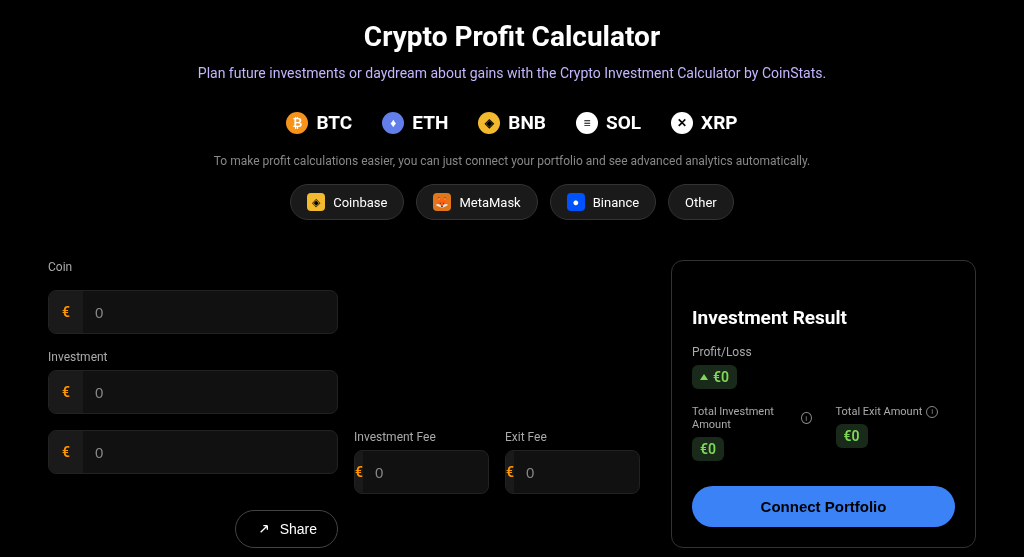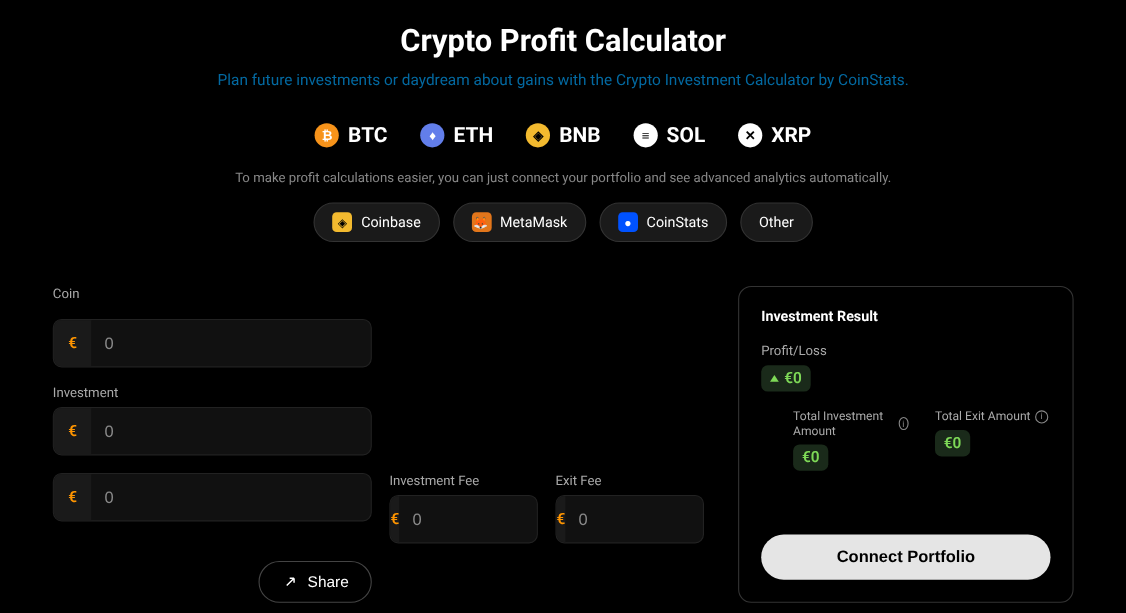--- a/index.html
+++ b/index.html
@@ -6,21 +6,21 @@
     body {
       background: #000;
       color: #fff;
       font-family: -apple-system, BlinkMacSystemFont, 'Segoe UI', Roboto, sans-serif;
       width: 1024px;
       height: 557px;
       overflow: hidden;
     }
     .container { padding: 20px 48px; }
     .title { font-size: 28px; font-weight: 700; text-align: center; margin-bottom: 12px; }
-    .subtitle { font-size: 14px; color: #0369a1; text-align: center; margin-bottom: 30px; }
+    .subtitle { font-size: 14px; color: #c4b5fd; text-align: center; margin-bottom: 30px; }
     .coin-row { display: flex; justify-content: center; gap: 30px; margin-bottom: 20px; }
     .coin-item { display: flex; align-items: center; gap: 8px; cursor: pointer; }
     .coin-icon { width: 22px; height: 22px; border-radius: 50%; display: flex; align-items: center; justify-content: center; font-size: 12px; font-weight: bold; }
     .coin-label { font-size: 19px; font-weight: 700; }
     .hint-text { font-size: 12px; color: #888; text-align: center; margin-bottom: 16px; }
     .wallet-row { display: flex; justify-content: center; gap: 12px; margin-bottom: 40px; }
     .wallet-chip { display: flex; align-items: center; gap: 8px; background: #1a1a1a; border: 1px solid #333; border-radius: 20px; padding: 8px 16px; cursor: pointer; font-size: 13px; }
     .wallet-icon { width: 18px; height: 18px; border-radius: 4px; display: flex; align-items: center; justify-content: center; font-size: 11px; }
     .main-area { display: flex; gap: 30px; }
     .form-col { flex: 1; display: flex; flex-wrap: wrap; gap: 16px 16px; align-content: flex-start; }
@@ -30,30 +30,30 @@
     .field-label { font-size: 12px; color: #aaa; }
     .input-wrap { display: flex; align-items: center; background: #111; border: 1px solid #222; border-radius: 8px; height: 44px; overflow: hidden; }
     .input-prefix { width: 34px; height: 100%; display: flex; align-items: center; justify-content: center; background: #1a1a1a; color: #ff9500; font-size: 14px; font-weight: 600; }
     .input-field { flex: 1; background: transparent; border: none; color: #888; font-size: 15px; padding: 0 12px; outline: none; height: 100%; }
     .search-wrap { display: flex; align-items: center; background: #111; border: 1px solid #222; border-radius: 8px; height: 44px; padding: 0 12px; }
     .search-input { flex: 1; background: transparent; border: none; color: #888; font-size: 18px; outline: none; }
     .search-icon-btn { color: #888; cursor: pointer; }
     .share-wrap { width: 290px; display: flex; justify-content: flex-end; align-items: flex-end; }
     .share-btn { display: flex; align-items: center; gap: 8px; background: transparent; border: 1px solid #444; border-radius: 22px; padding: 10px 20px; color: #fff; font-size: 14px; cursor: pointer; font-weight: 500; }
     .result-panel { width: 305px; border: 1px solid #333; border-radius: 12px; padding: 20px; display: flex; flex-direction: column; }
-    .result-title { font-size: 13px; font-weight: 700; margin-bottom: 16px; }
+    .result-title { font-size: 19px; font-weight: 700; margin-bottom: 16px; margin-top: 25px; }
     .result-label { font-size: 12px; color: #aaa; margin-bottom: 6px; }
     .result-badge { display: inline-flex; align-items: center; background: #1a2a1a; color: #7ed957; border-radius: 6px; padding: 4px 8px; font-size: 14px; font-weight: 600; width: fit-content; margin-bottom: 16px; gap: 2px; }
     .triangle { width: 0; height: 0; border-left: 4px solid transparent; border-right: 4px solid transparent; border-bottom: 6px solid #7ed957; margin-right: 3px; }
-    .result-row { display: flex; gap: 24px; margin-bottom: 20px; margin-left: 29px; }
+    .result-row { display: flex; gap: 24px; margin-bottom: 20px; }
     .result-col { flex: 1; }
     .result-col-label { font-size: 11px; color: #aaa; display: flex; align-items: center; gap: 4px; margin-bottom: 6px; }
     .info-icon { width: 12px; height: 12px; border: 1px solid #888; border-radius: 50%; display: inline-flex; align-items: center; justify-content: center; font-size: 8px; color: #888; }
     .result-val { display: inline-block; background: #1a2a1a; color: #7ed957; border-radius: 6px; padding: 4px 8px; font-size: 14px; font-weight: 600; }
-    .connect-btn { background: #e5e5e5; color: #000; border: none; border-radius: 22px; padding: 12px; font-size: 15px; font-weight: 700; cursor: pointer; width: 100%; margin-top: auto; }
+    .connect-btn { background: #3b82f6; color: #000; border: none; border-radius: 22px; padding: 12px; font-size: 15px; font-weight: 700; cursor: pointer; width: 100%; margin-top: auto; }
   </style>
 </head>
 <body>
 
 <div class="container">
   <h1 class="title">Crypto Profit Calculator</h1>
   <p class="subtitle">Plan future investments or daydream about gains with the Crypto Investment Calculator by CoinStats.</p>
 
   <div class="coin-row" id="coin-row">
       <div class="coin-item">
@@ -84,21 +84,21 @@
       <div class="wallet-chip">
         <div class="wallet-icon" style="background: rgb(243, 186, 47); color: rgb(0, 0, 0);">◈</div>
         <span>Coinbase</span>
       </div>
       <div class="wallet-chip">
         <div class="wallet-icon" style="background: rgb(226, 118, 27); color: rgb(255, 255, 255);">🦊</div>
         <span>MetaMask</span>
       </div>
       <div class="wallet-chip">
         <div class="wallet-icon" style="background: rgb(0, 82, 255); color: rgb(255, 255, 255);">●</div>
-        <span>CoinStats</span>
+        <span>Binance</span>
       </div>
       <div class="wallet-chip">
         <span>Other</span>
       </div>
     </div>
 
   <div class="main-area">
     <div class="form-col">
 
       <div class="field-group full">

